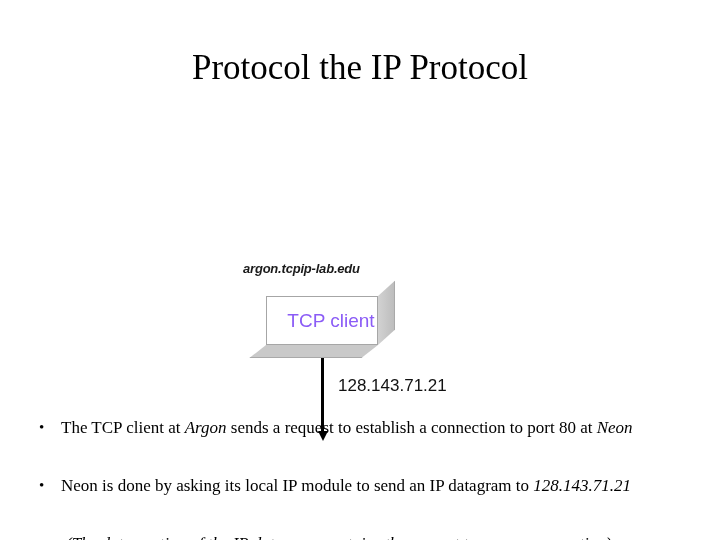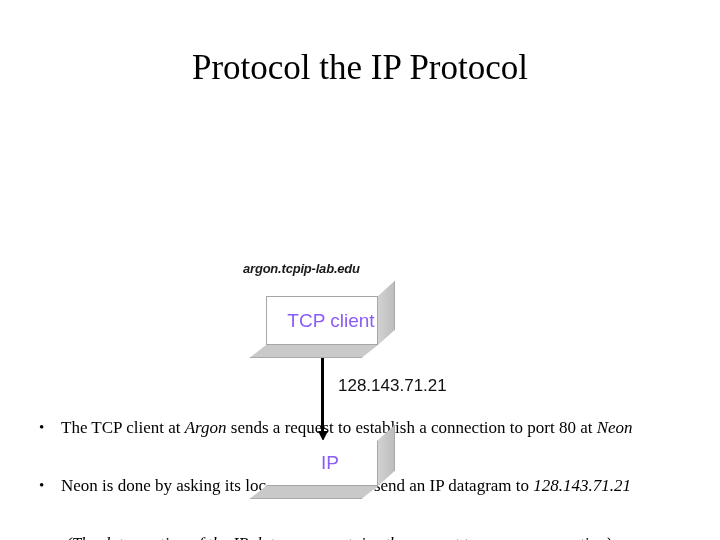--- a/index.html
+++ b/index.html
@@ -240,26 +240,20 @@
   <div class="arrow-vert">
     <div class="head-up"></div>
     <div class="shaft"></div>
     <div class="head-down"></div>
   </div>
 
   <div class="arrow-caption">
     <div>128.143.71.21</div>
   </div>
 
-  <div class="box3d" id="ip-box">
-    <div class="side"></div>
-    <div class="bottom"></div>
-    <div class="face"></div>
-    <div class="box-label">IP</div>
-  </div>
 
 
 </div>
 
 <div class="bullets" id="bullet-list">
     <div class="bullet-row">
       <span class="bullet-dot">•</span>
       <span class="bullet-text"><span>The TCP client at </span><em class="it">Argon</em><span> sends a request to establish a connection to port 80 at </span><em class="it">Neon</em></span>
     </div>
     <div class="bullet-row">

